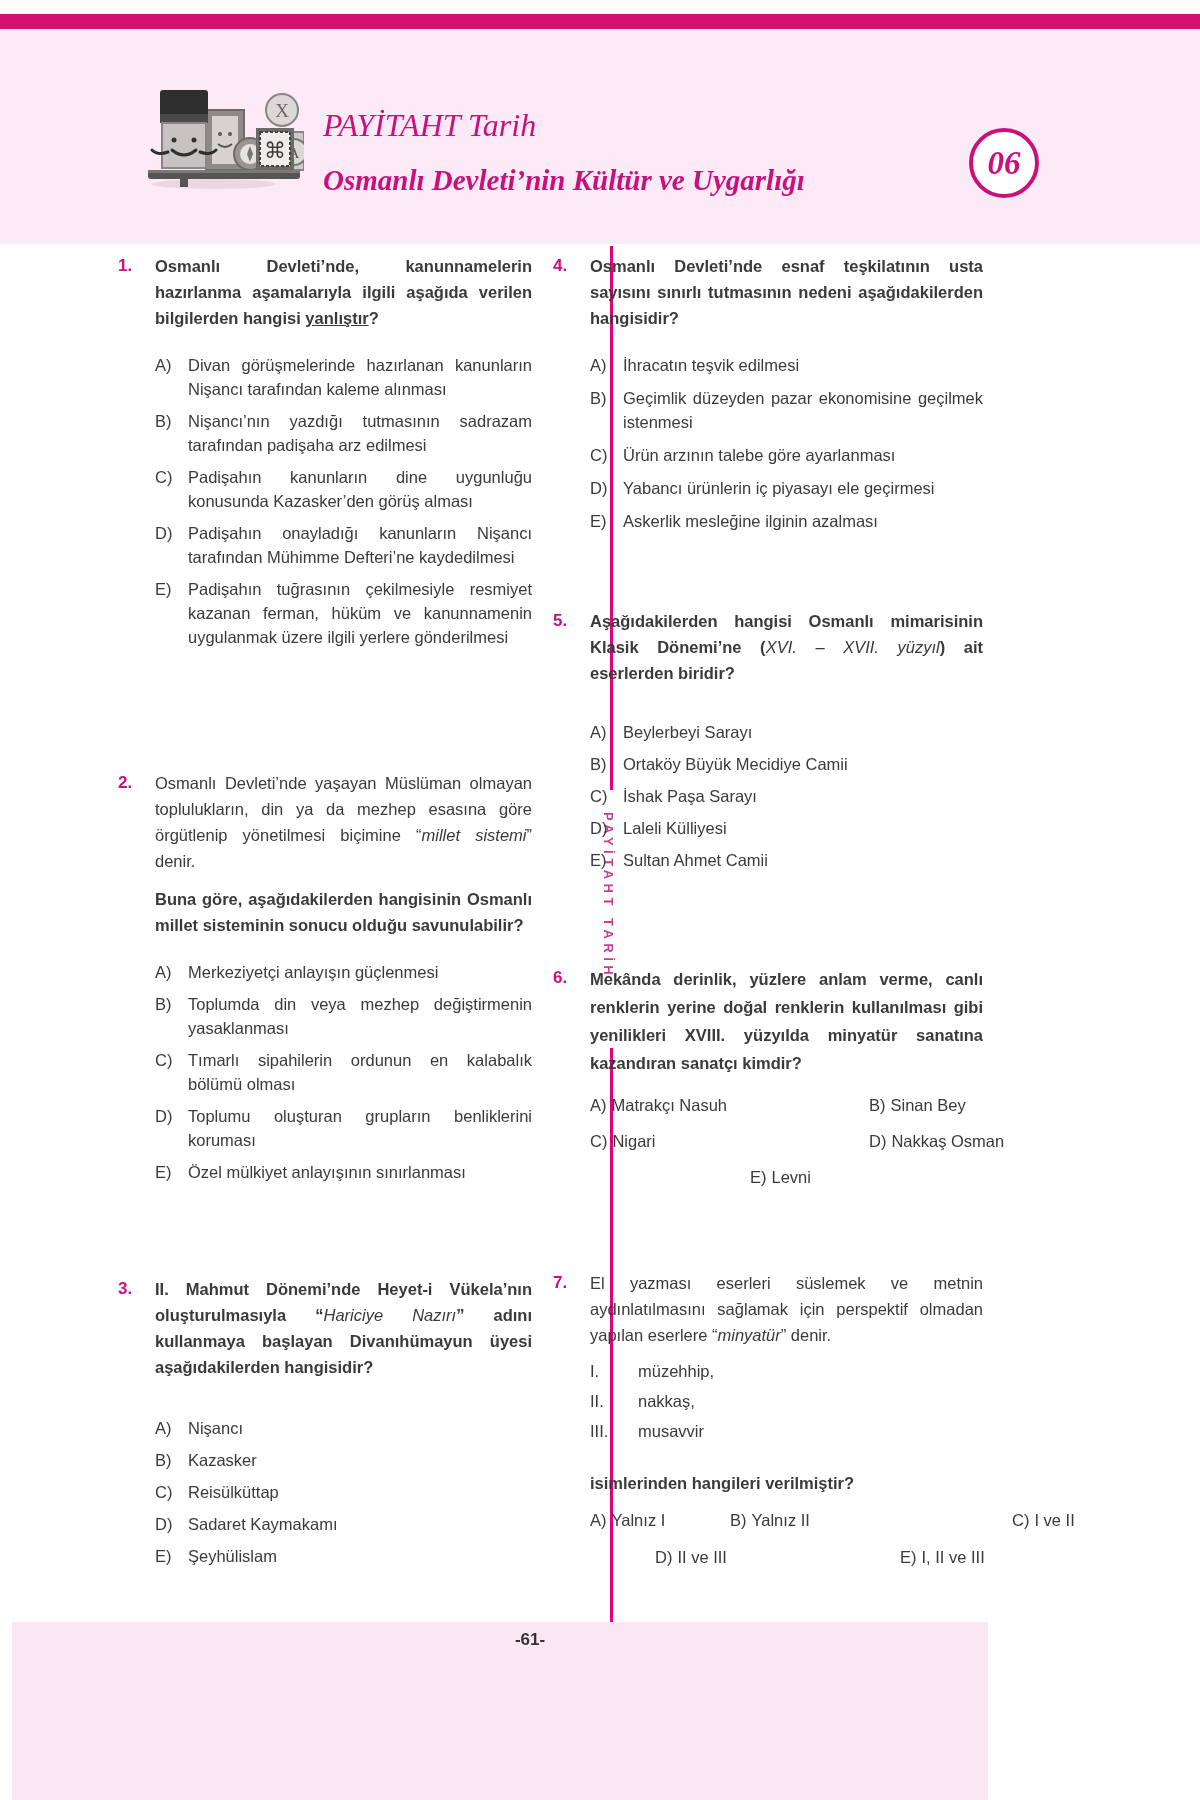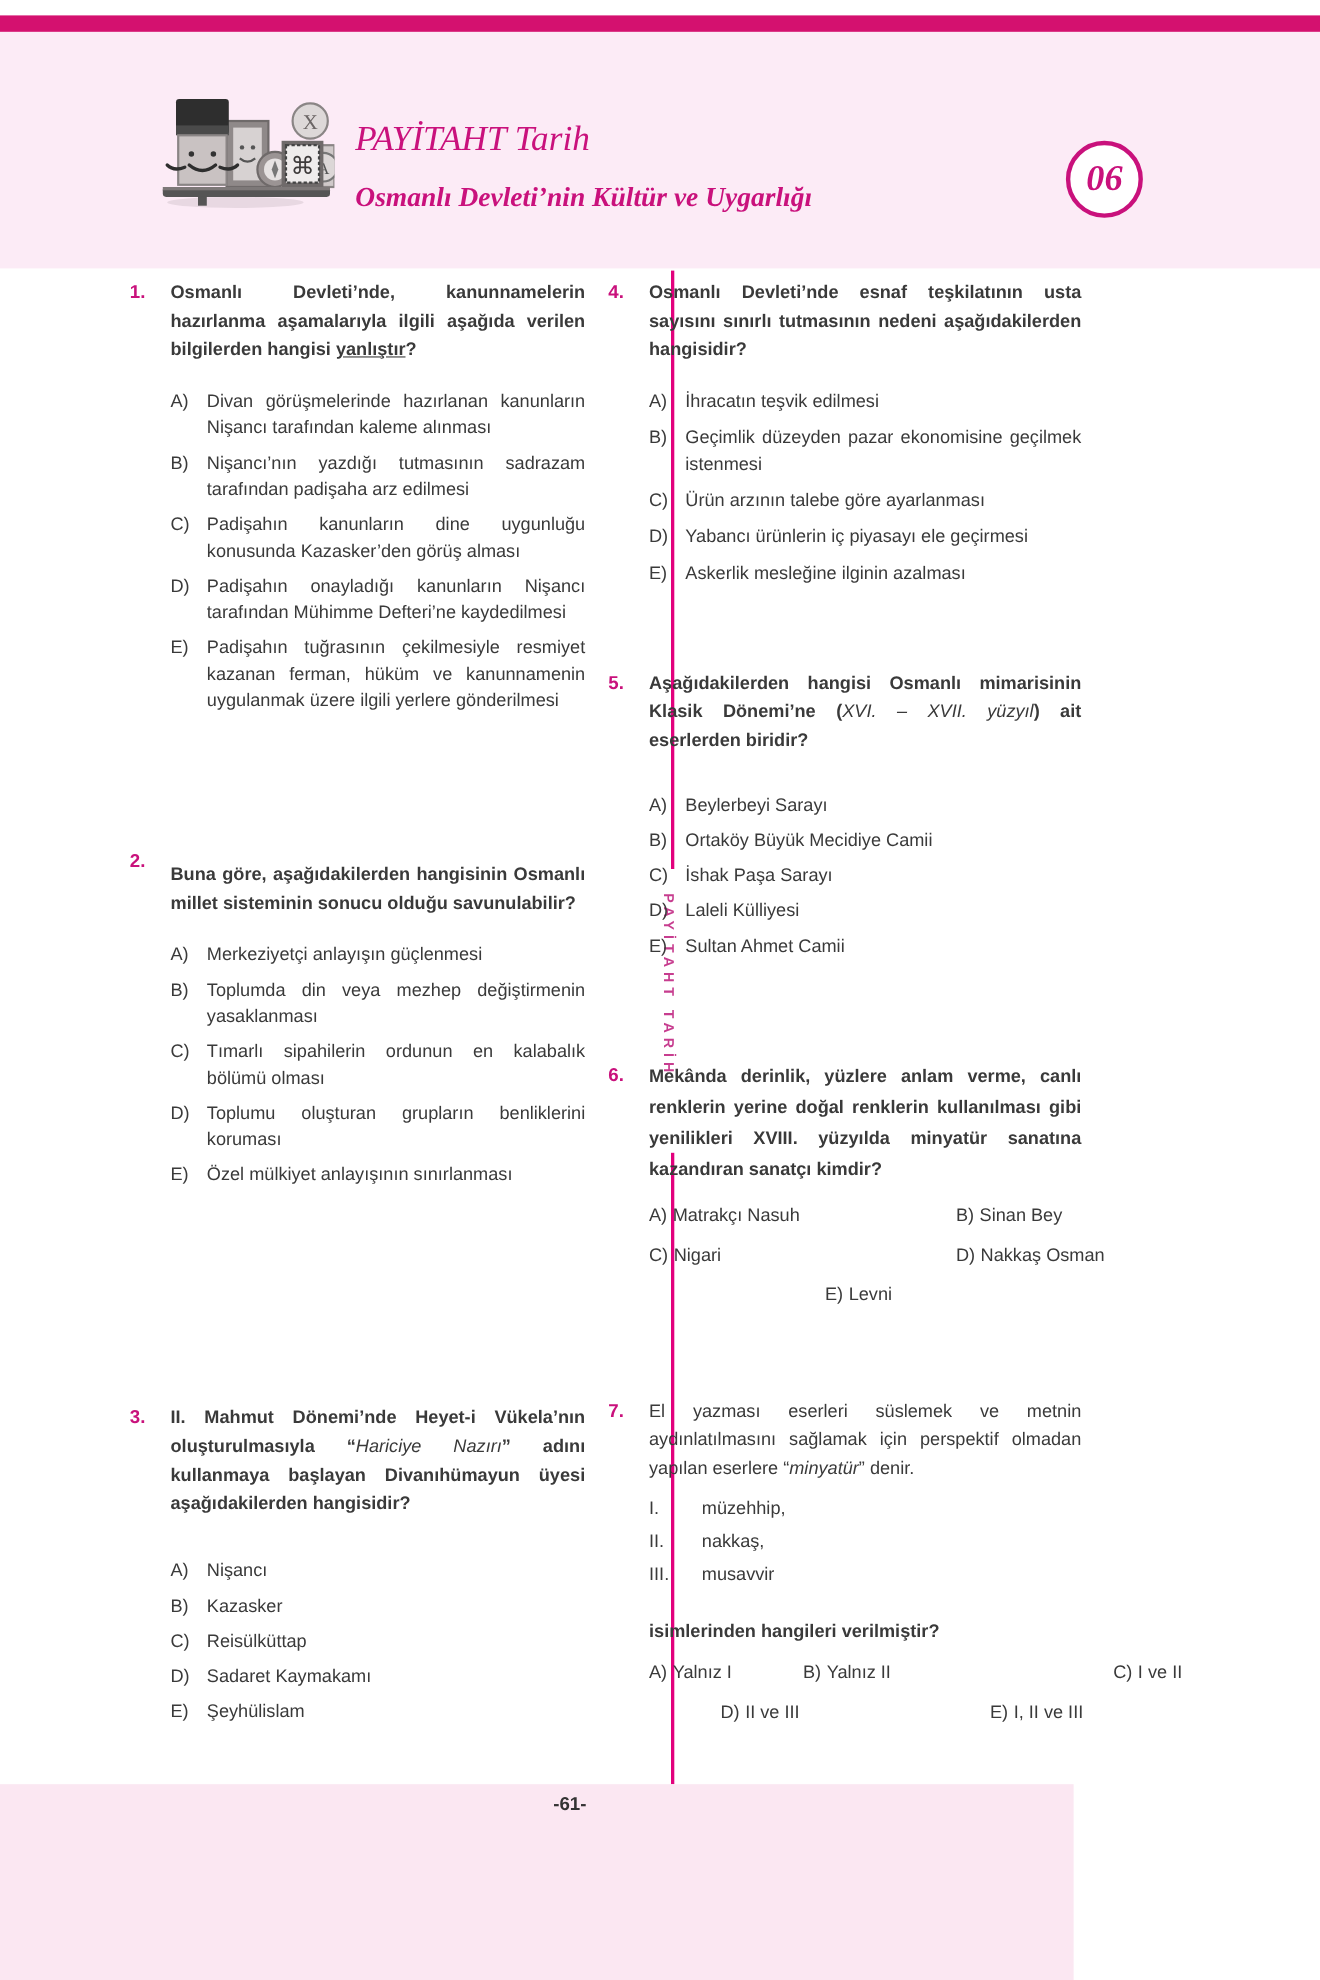--- a/index.html
+++ b/index.html
@@ -22,21 +22,21 @@
   .header{position:absolute;left:0;top:29px;width:1200px;height:215px;background:var(--pink)}
   .logo{position:absolute;left:144px;top:88px;width:160px;height:102px}
   .title{
     position:absolute;left:323px;top:100px;margin:0;
     font-family:"Liberation Serif",serif;font-style:italic;font-weight:400;
     font-size:32px;line-height:50px;color:var(--mag);white-space:nowrap;
   }
   .subtitle{
     position:absolute;left:323px;top:160px;margin:0;
     font-family:"Liberation Serif",serif;font-style:italic;font-weight:700;
-    font-size:25px;line-height:40px;color:var(--mag);white-space:nowrap;
+    font-size:29px;line-height:40px;color:var(--mag);white-space:nowrap;
   }
   .badge{
     position:absolute;left:969px;top:128px;width:62px;height:62px;border-radius:50%;
     background:#fff;border:4px solid var(--mag);
     display:flex;align-items:center;justify-content:center;
     font-family:"Liberation Serif",serif;font-style:italic;font-weight:700;
     font-size:33px;color:var(--mag);
   }
   
   .vline{position:absolute;left:610px;width:3px;background:var(--line)}
@@ -59,21 +59,21 @@
   .opts{margin-top:22px}
   .opt{display:flex;margin-bottom:8px;font-size:16.5px;line-height:24px}
   .opt .ol{width:33px;flex:none}
   .opt .ot{flex:1;text-align:justify}
   .optgrid{position:relative;margin-top:16px}
   .gopt{position:absolute;font-size:16.5px;line-height:24px;white-space:nowrap}
   .gopt .gl{margin-right:5px}
   .ritem{display:flex;font-size:16.5px;line-height:30px}
   .ritem .rn{width:48px;flex:none}
   
-  .footer{position:absolute;left:0;top:1622px;width:976px;height:178px;background:var(--pinkfoot)}
+  .footer{position:absolute;left:12px;top:1622px;width:976px;height:178px;background:var(--pinkfoot)}
   .pagenum{
     position:absolute;left:0;right:0;top:8px;text-align:center;text-indent:60px;
     font-weight:700;font-size:17px;color:#333;
   }
 </style>
 </head>
 <body>
 
 <div class="top-bar"></div>
 
@@ -148,20 +148,21 @@
           <span class="ol">E)</span>
           <span class="ot">Padişahın tuğrasının çekilmesiyle resmiyet kazanan ferman, hüküm ve kanunnamenin uygulanmak üzere ilgili yerlere gönderilmesi</span>
         </div>
     </div>
   </div>
 </div>
 
 <div class="q" style="left:118px;top:770px;width:414px">
   <div class="qnum">2.</div>
   <div class="qbody" style="width:377px">
+    <p class="stem"><span class="sg-r">Osmanlı Devleti’nde yaşayan Müslüman olmayan toplulukların, din ya da mezhep esasına göre örgütlenip yönetilmesi biçimine “</span><span class="sg-i">millet sistemi</span><span class="sg-r">” denir.</span></p>
     <p class="stem" style="margin-top:12px"><span class="sg-b">Buna göre, aşağıdakilerden hangisinin Osmanlı millet sisteminin sonucu olduğu savunulabilir?</span></p>
     <div class="opts">
       <div class="opt">
           <span class="ol">A)</span>
           <span class="ot">Merkeziyetçi anlayışın güçlenmesi</span>
         </div>
       <div class="opt">
           <span class="ol">B)</span>
           <span class="ot">Toplumda din veya mezhep değiştirmenin yasaklanması</span>
         </div>

